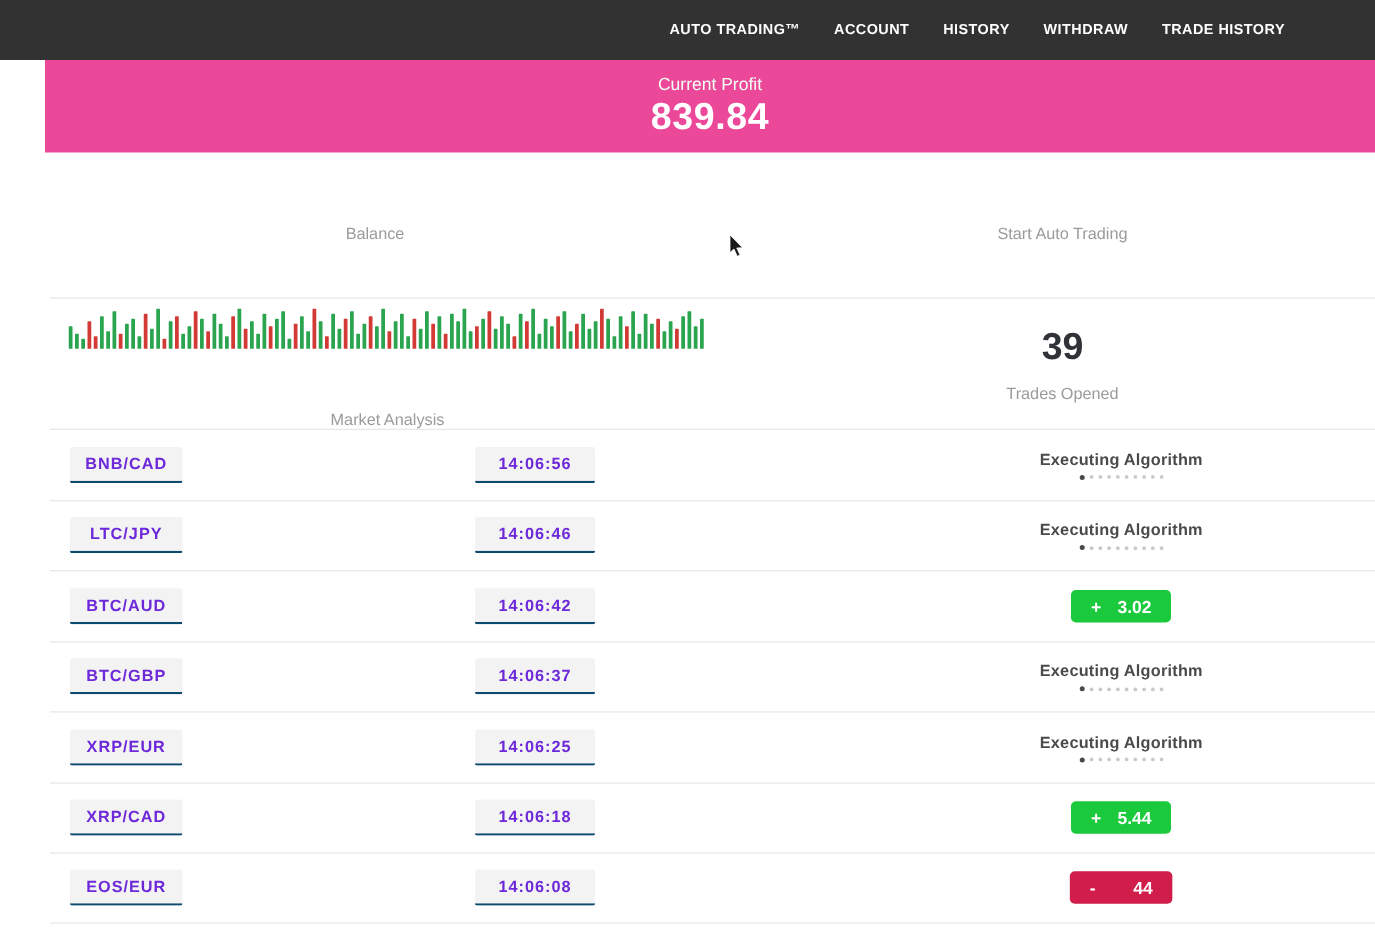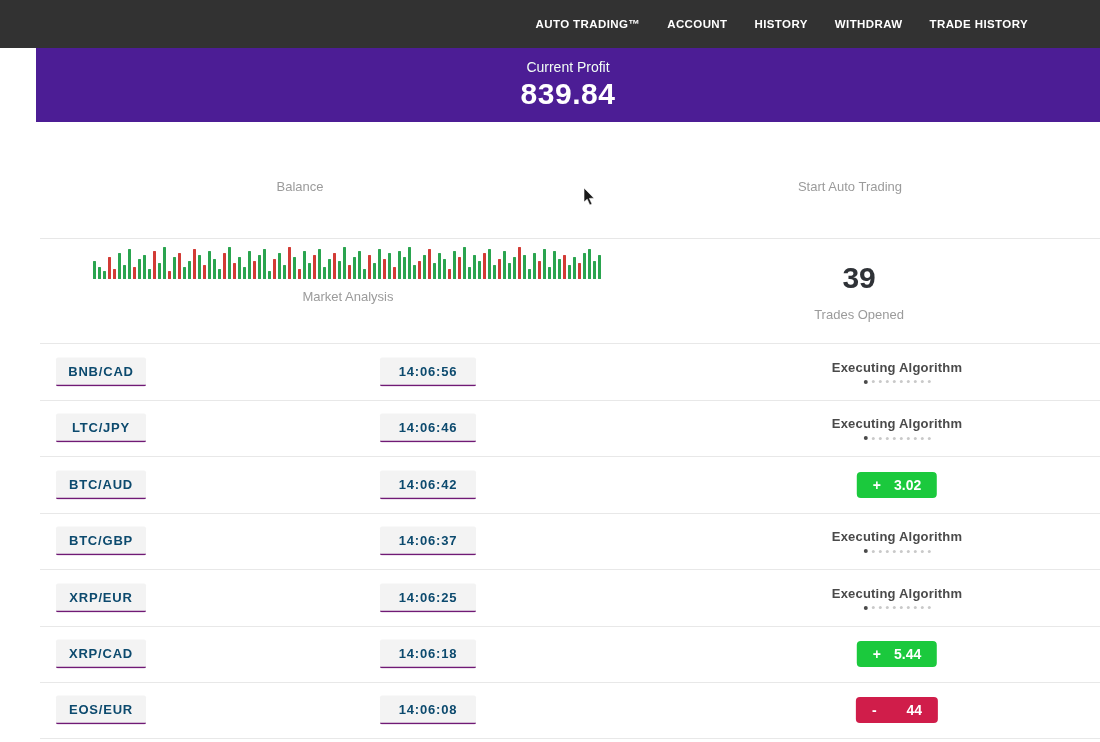--- a/index.html
+++ b/index.html
@@ -25,32 +25,32 @@
   .muted { font-size:13px; color:#9b9b9b; margin-top:12px; }
 
   .toggle-wrap { display:flex; align-items:center; gap:16px; }
   .toggle { position:relative; width:57px; height:30px; border-radius:15px; background:#4facec; cursor:pointer; }
   .toggle .knob { position:absolute; top:1px; right:1px; width:28px; height:28px; border-radius:50%; background:#fff; border:1px solid #e2e2e2; box-shadow:0 1px 2px rgba(0,0,0,.25); }
   .toggle-label { font-size:16px; font-weight:700; color:#222; }
 
   .divider { border:none; border-top:1px solid #e7e7e7; margin-left:40px; }
 
   .sec2 { height:104px; }
-  .sec2 .col-left { width:600px; padding-left:55px; display:flex; flex-direction:column; justify-content:flex-start;margin-left:38px; }
+  .sec2 .col-left { width:600px; padding-left:55px; display:flex; flex-direction:column; justify-content:space-between; }
   .sec2 .col-right { width:500px; display:flex; flex-direction:column; align-items:center; justify-content:center; }
   .bars { width:510px; height:40px; display:flex; align-items:flex-end; gap:2px; }
   .bars .bar { width:3px; border-radius:.5px; }
   .market-label { font-size:13px; color:#9b9b9b; margin-top:10px; text-align:center; width:510px; }
   .trades-value { font-size:30px; font-weight:700; color:#2f3237; }
 
   
   .rows { margin-left:40px; width:1060px; }
   .trade-row { position:relative; height:56.5px; border-top:1px solid #e8e8e8; }
   .trade-row:last-child { border-bottom:1px solid #e8e8e8;text-decoration:underline; }
-  .chip { position:absolute; top:50%; transform:translateY(-50%); background:#f3f3f3; border-bottom:2px solid #701a75; border-radius:2px; color:#0c4a6e; font-size:13px; font-weight:700; letter-spacing:.8px; padding:6px 0; text-align:center; }
+  .chip { position:absolute; top:50%; transform:translateY(-50%); background:#f3f3f3; border-bottom:2px solid #0c4a6e; border-radius:2px; color:#6d28d9; font-size:13px; font-weight:700; letter-spacing:.8px; padding:6px 0; text-align:center; }
   .pair-chip { left:16px; width:90px; }
   .time-chip { left:340px; width:96px; }
   .status-exec { position:absolute; left:857px; top:50%; transform:translate(-50%,-50%); text-align:center; }
   .exec-label { font-size:13px; font-weight:700; color:#4a4a4a; letter-spacing:.2px; }
   .exec-dots { margin-top:5px; display:flex; justify-content:center; align-items:center; gap:4px; }
   .exec-dots .dot { width:3px; height:3px; border-radius:50%; background:#c9c9c9; }
   .exec-dots .dot.active { width:4px; height:4px; background:#4a4a4a; }
   .status-badge { position:absolute; left:857px; top:50%; transform:translate(-50%,-50%); min-width:80px; padding:5px 16px; border-radius:4px; color:#fff; font-size:14px; font-weight:700; display:inline-flex; justify-content:center; align-items:center; }
   .status-badge.profit { gap:13px; }
   .status-badge.loss { gap:30px; }
@@ -64,21 +64,21 @@
 <div class="app">
 
   <div class="nav" id="nav-bar">
       <div class="nav-item">AUTO TRADING™</div>
       <div class="nav-item">ACCOUNT</div>
       <div class="nav-item">HISTORY</div>
       <div class="nav-item">WITHDRAW</div>
       <div class="nav-item">TRADE HISTORY</div>
     </div>
 
-  <div class="banner" style="background: #4c1d95; margin-left: 36px;">
+  <div class="banner" style="background: #ec4899; margin-left: 36px;">
     <div class="banner-label">Current Profit</div>
     <div class="banner-value">839.84</div>
   </div>
 
   <div class="stats-row sec1">
     <div class="col-left">
       <div class="muted">Balance</div>
     </div>
     <div class="col-right">
       <div class="muted">Start Auto Trading</div>

